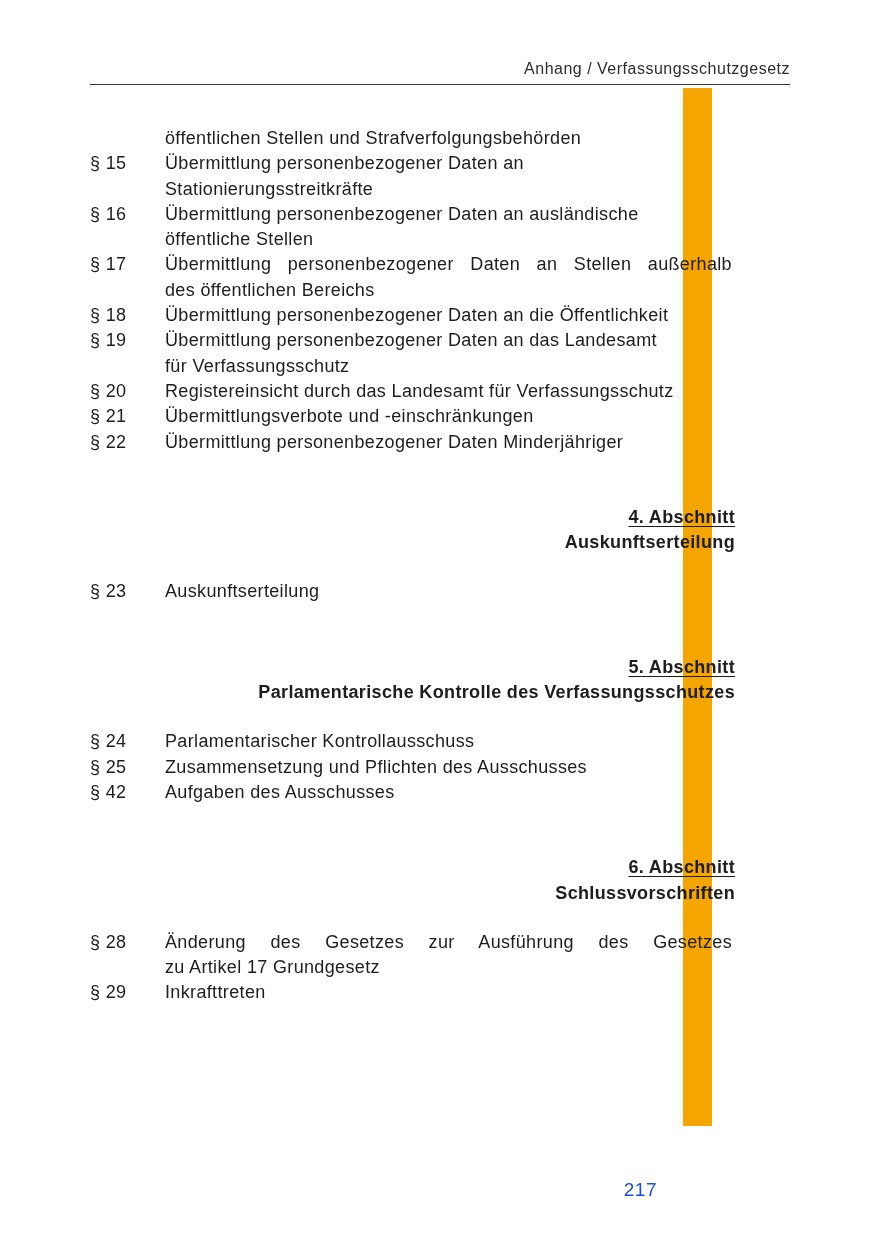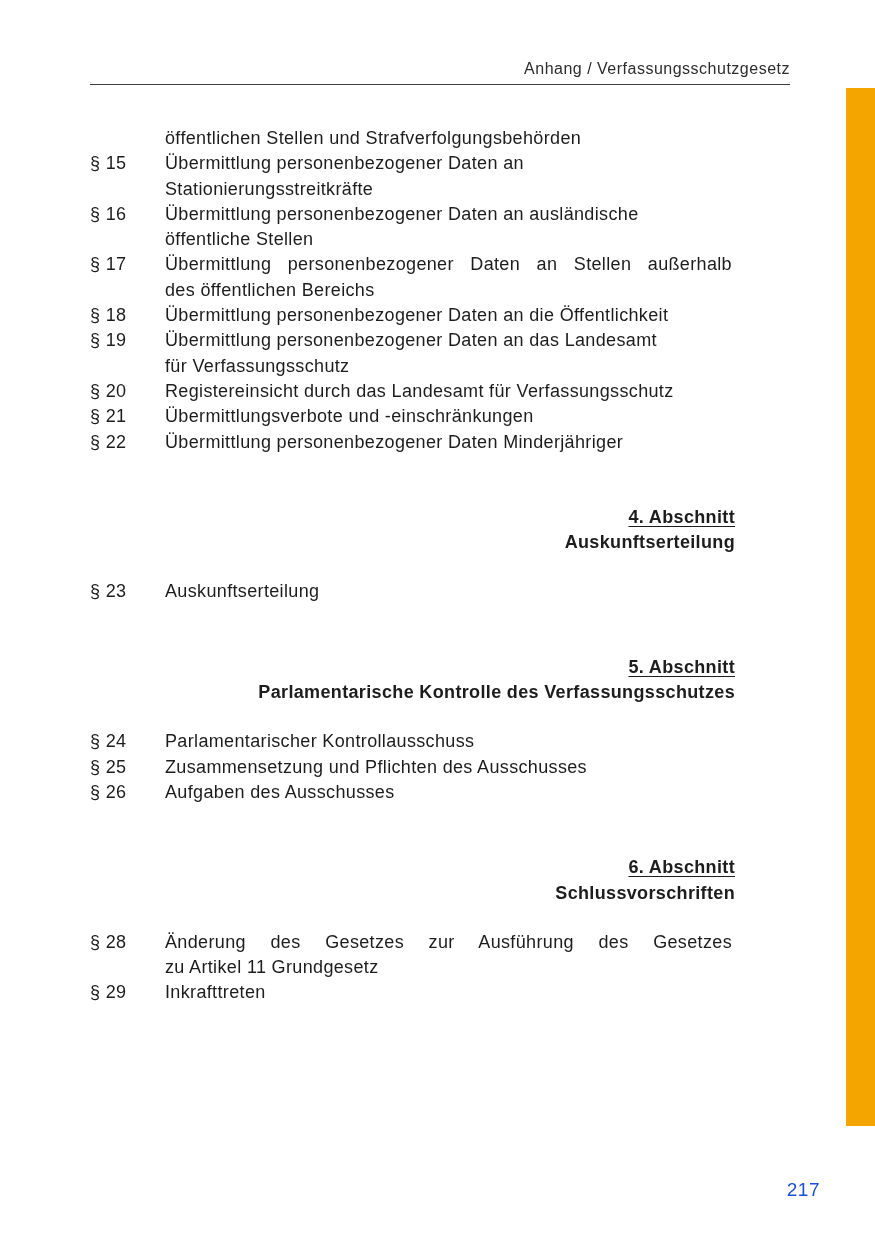--- a/index.html
+++ b/index.html
@@ -8,21 +8,21 @@
     width: 875px;
     height: 1241px;
     background: #ffffff;
     font-family: "Liberation Sans", sans-serif;
     color: #1d1d1d;
     position: relative;
     overflow: hidden;
   }
   .page {
     position: relative;
-    width: 875px;
+    width: 712px;
     height: 1241px;
     background: #ffffff;
   }
   .header {
     position: absolute;
     top: 60px;
     left: 90px;
     width: 700px;
     text-align: right;
     font-size: 16px;
@@ -165,34 +165,34 @@
           <div class="line">Parlamentarischer Kontrollausschuss</div>
         </div>
       </div>
       <div class="entry">
         <div class="entry-num">§ 25</div>
         <div class="entry-lines">
           <div class="line">Zusammensetzung und Pflichten des Ausschusses</div>
         </div>
       </div>
       <div class="entry">
-        <div class="entry-num">§ 26</div>
+        <div class="entry-num">§ 42</div>
         <div class="entry-lines">
           <div class="line">Aufgaben des Ausschusses</div>
         </div>
       </div>
       <div class="section">
         <div class="section-title">6. Abschnitt</div>
         <div class="section-subtitle">Schlussvorschriften</div>
       </div>
       <div class="entry">
         <div class="entry-num">§ 28</div>
         <div class="entry-lines">
           <div class="line justify">Änderung des Gesetzes zur Ausführung des Gesetzes</div>
-          <div class="line">zu Artikel 11 Grundgesetz</div>
+          <div class="line">zu Artikel 17 Grundgesetz</div>
         </div>
       </div>
       <div class="entry">
         <div class="entry-num">§ 29</div>
         <div class="entry-lines">
           <div class="line">Inkrafttreten</div>
         </div>
       </div>
     </main>
   <div class="page-number">217</div>

